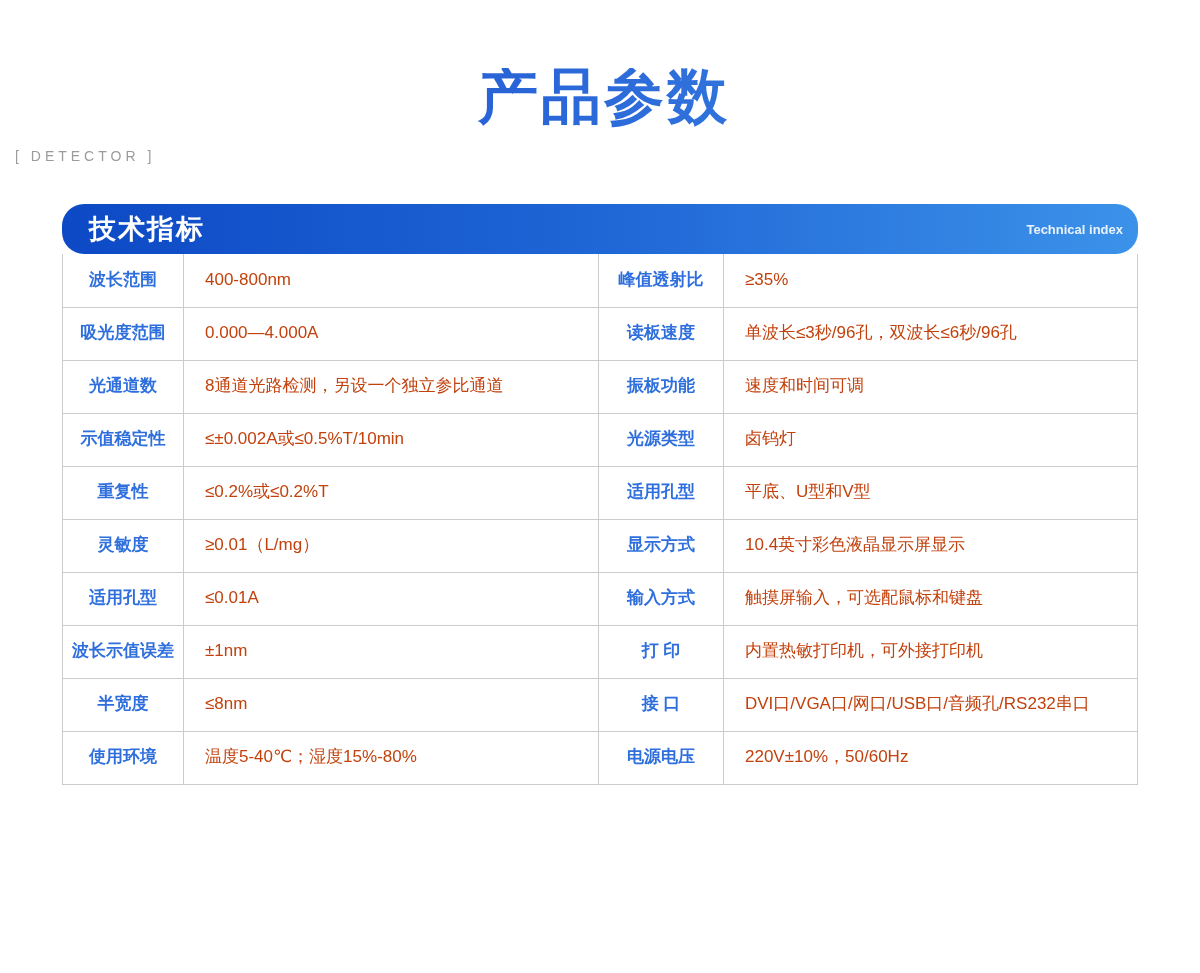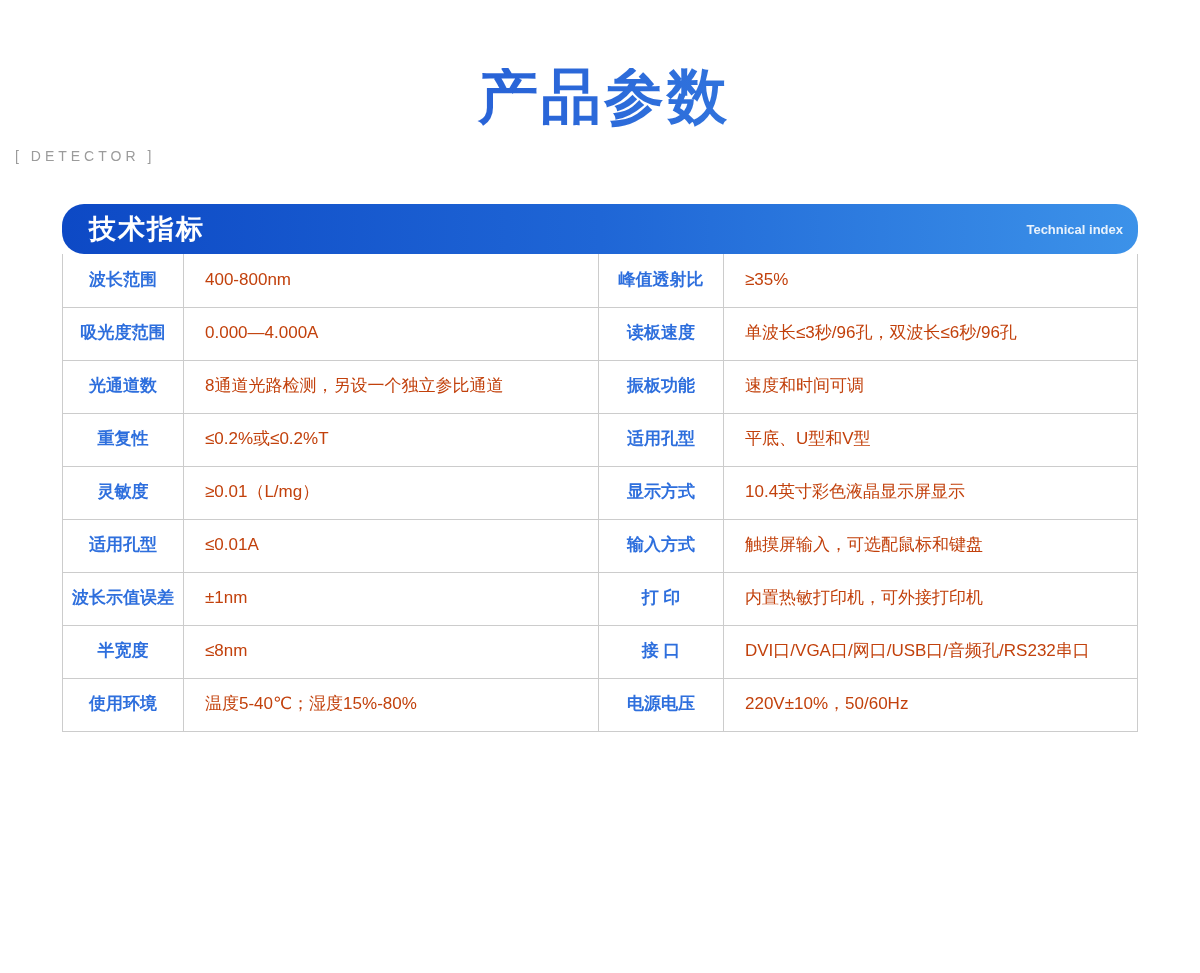--- a/index.html
+++ b/index.html
@@ -121,20 +121,26 @@
           <td class="label">读板速度</td>
           <td class="value">单波长≤3秒/96孔，双波长≤6秒/96孔</td>
         </tr>
         <tr>
           <td class="label">光通道数</td>
           <td class="value">8通道光路检测，另设一个独立参比通道</td>
           <td class="label">振板功能</td>
           <td class="value">速度和时间可调</td>
         </tr>
         <tr>
+          <td class="label">示值稳定性</td>
+          <td class="value">≤±0.002A或≤0.5%T/10min</td>
+          <td class="label">光源类型</td>
+          <td class="value">卤钨灯</td>
+        </tr>
+        <tr>
           <td class="label">重复性</td>
           <td class="value">≤0.2%或≤0.2%T</td>
           <td class="label">适用孔型</td>
           <td class="value">平底、U型和V型</td>
         </tr>
         <tr>
           <td class="label">灵敏度</td>
           <td class="value">≥0.01（L/mg）</td>
           <td class="label">显示方式</td>
           <td class="value">10.4英寸彩色液晶显示屏显示</td>

